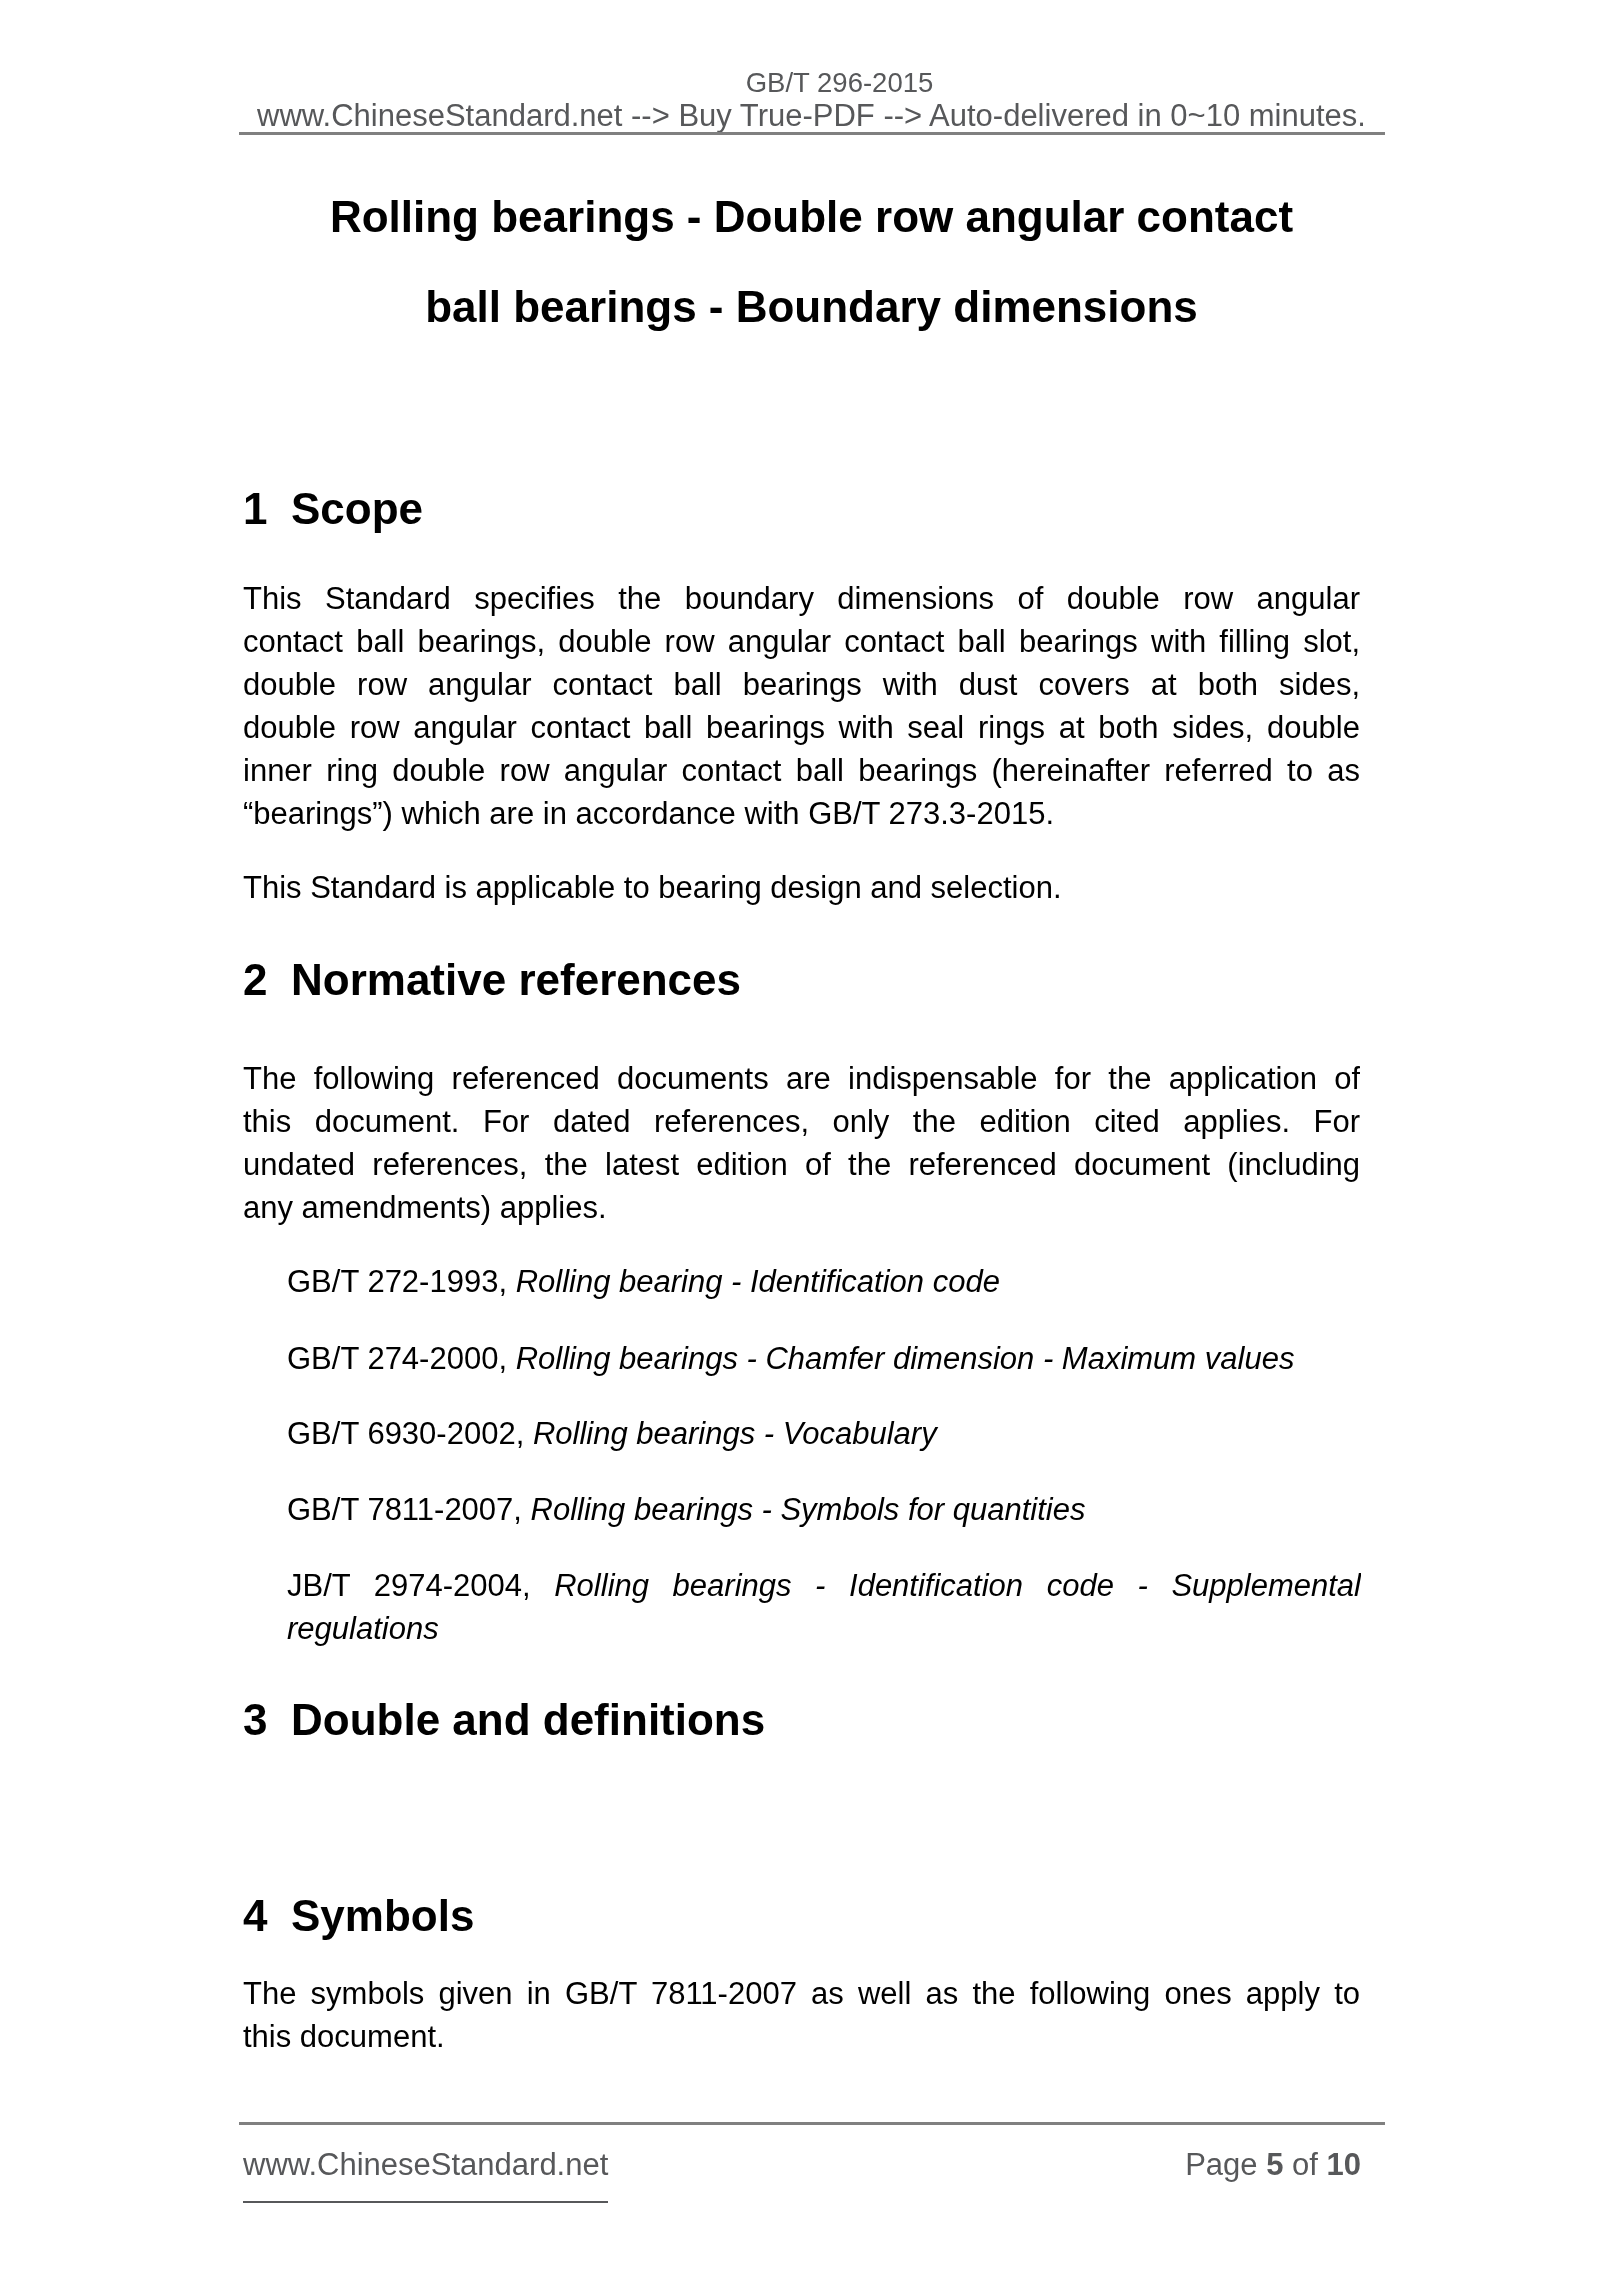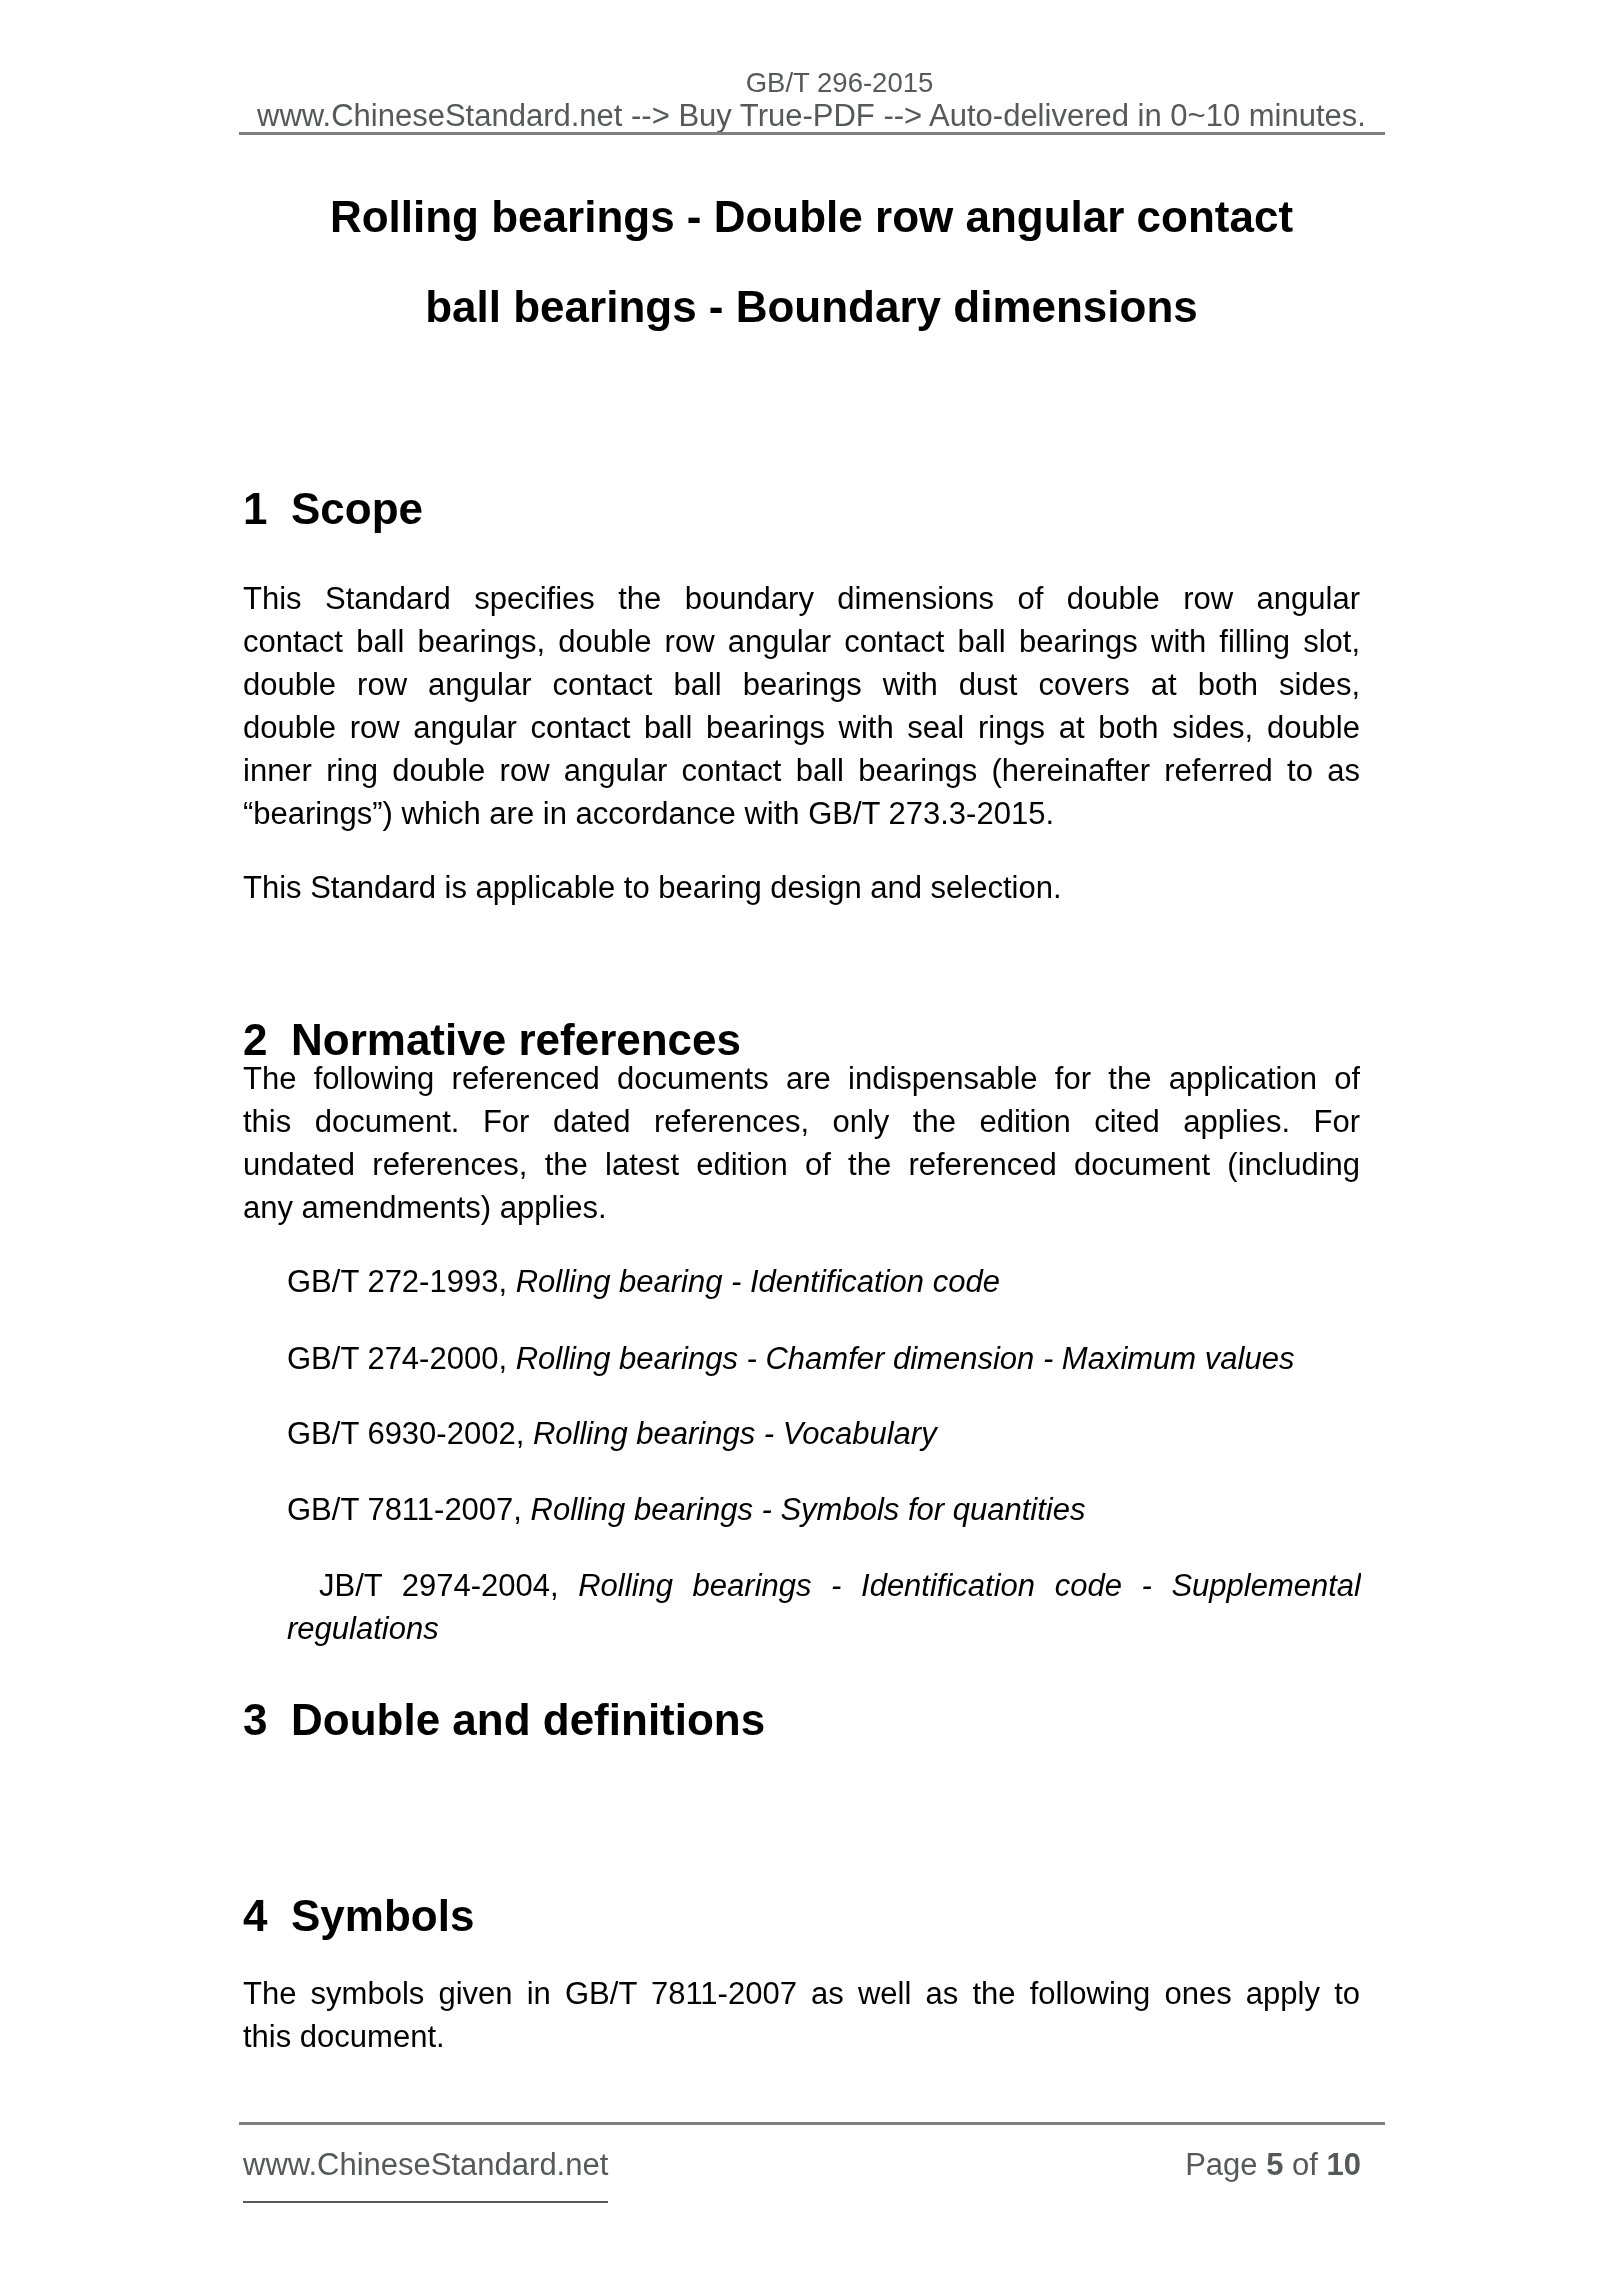--- a/index.html
+++ b/index.html
@@ -28,21 +28,21 @@
   .h{
     position:absolute;left:243px;width:1117px;
     font-size:44px;line-height:53px;font-weight:700;white-space:nowrap;
   }
   .hnum{display:inline-block;width:48px;}
   
   .para{position:absolute;left:243px;width:1117px;font-size:31px;line-height:43px;}
   .jl{height:43px;overflow:hidden;text-align:justify;text-align-last:justify;}
   .ll{height:43px;overflow:hidden;text-align:left;text-align-last:left;white-space:nowrap;}
   .ref{position:absolute;left:287px;width:1074px;font-size:31px;line-height:43px;white-space:nowrap;}
-  .ref .jl{white-space:normal;margin-left:32px;}
+  .ref .jl{white-space:normal;}
   .it{font-style:italic;}
   
   .footer-link{
     position:absolute;left:243px;top:2146px;font-size:31px;line-height:38px;
     color:#57585a;border-bottom:2.5px solid #57585a;padding-bottom:17px;white-space:nowrap;
     cursor:pointer;
   }
   .footer-page{
     position:absolute;right:262px;top:2146px;font-size:31px;line-height:38px;
     color:#57585a;white-space:nowrap;
@@ -69,21 +69,21 @@
     <div class="jl">double row angular contact ball bearings with dust covers at both sides,</div>
     <div class="jl">double row angular contact ball bearings with seal rings at both sides, double</div>
     <div class="jl">inner ring double row angular contact ball bearings (hereinafter referred to as</div>
     <div class="ll">“bearings”) which are in accordance with GB/T 273.3-2015.</div>
   </div>
 
   <div class="para" style="top:866px">
     <div class="ll">This Standard is applicable to bearing design and selection.</div>
   </div>
 
-  <div class="h" style="top:1013px"><span class="hnum">2</span><span>Normative references</span></div>
+  <div class="h" style="top:953px"><span class="hnum">2</span><span>Normative references</span></div>
 
   <div class="para" style="top:1057px">
     <div class="jl">The following referenced documents are indispensable for the application of</div>
     <div class="jl">this document. For dated references, only the edition cited applies. For</div>
     <div class="jl">undated references, the latest edition of the referenced document (including</div>
     <div class="ll">any amendments) applies.</div>
   </div>
 
   <div class="ref" style="top:1260px"><span>GB/T 272-1993,</span> <span class="it">Rolling bearing - Identification code</span></div>
 

